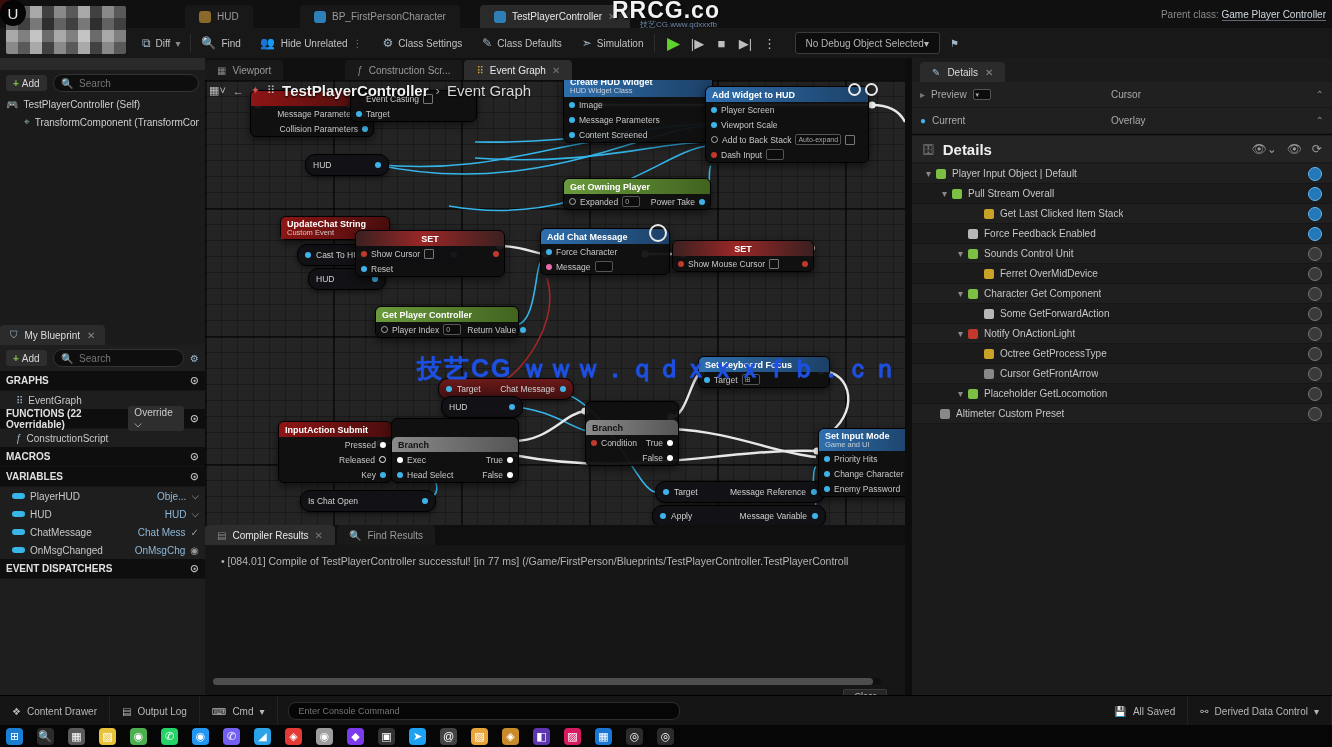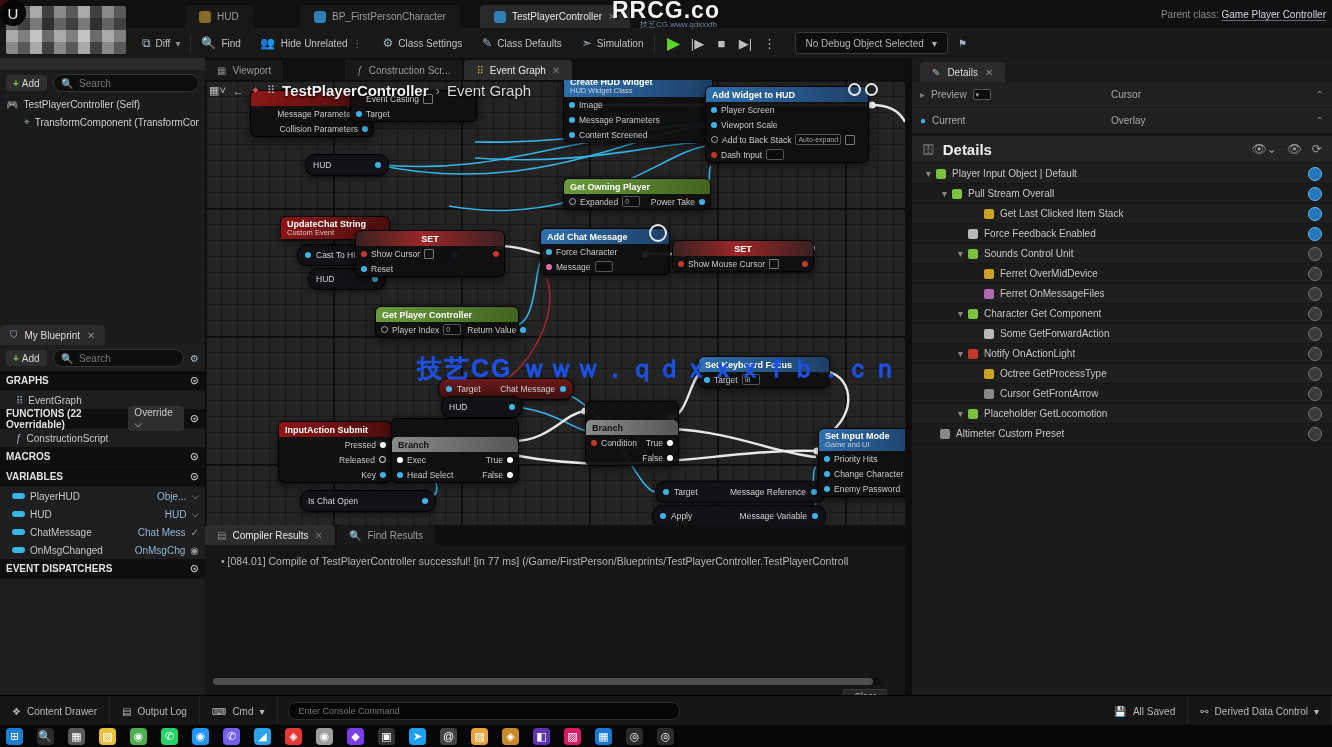--- a/index.html
+++ b/index.html
@@ -17,21 +17,21 @@
   #parentclass b{color:#cfd8e2;font-weight:normal;border-bottom:1px solid #667;}
   
   #toolbar{left:0;top:28px;width:1332px;height:30px;background:#181818;border-bottom:1px solid #000;
            display:flex;align-items:center;}
   .tbtn{display:flex;align-items:center;gap:5px;padding:0 10px;height:30px;color:#c2c2c2;}
   .tbtn .ig{color:#9fb6c8;font-size:12px;}
   .sep{width:1px;height:18px;background:#2e2e2e;}
   .playbtn{width:22px;height:22px;display:flex;align-items:center;justify-content:center;
            color:#bdbdbd;font-size:13px;}
   .playbtn.green{color:#5fd22e;font-size:17px;}
-  #debugdrop{display:flex;align-items:center;gap:8px;background:#0d0d0d;border:1px solid #3a3a3a;
+  #debugdrop{display:flex;align-items:center;gap:0;background:#0d0d0d;border:1px solid #3a3a3a;
              border-radius:3px;height:20px;padding:0 10px;color:#b5b5b5;margin-left:14px;}
   
   #mosaic{left:6px;top:6px;width:120px;height:48px;z-index:60;
     background:
       repeating-linear-gradient(90deg,rgba(150,150,150,.85) 0 12px,rgba(90,90,90,.85) 12px 24px,rgba(190,190,190,.85) 24px 36px,rgba(60,60,60,.85) 36px 48px),
       repeating-linear-gradient(0deg,#777 0 12px,#999 12px 24px,#555 24px 36px);
     background-blend-mode:overlay;border-radius:2px;}
   #uelogo{left:0px;top:0px;width:26px;height:26px;border-radius:50%;background:#050505;z-index:61;
           display:flex;align-items:center;justify-content:center;color:#e8e8e8;font-size:15px;}
   #redsq{left:0;top:0;width:14px;height:14px;background:#3a0d0d;z-index:59;}
@@ -856,26 +856,20 @@
           <span class="det-ico" style="background: rgb(123, 192, 67);"></span>
           <span class="det-label">Sounds Control Unit</span>
           <span class="det-toggle tg-gray"></span>
         </div>
         <div class="det-row" style="padding-left: 62px;">
           <span class="det-exp"></span>
           <span class="det-ico" style="background: rgb(201, 162, 39);"></span>
           <span class="det-label">Ferret OverMidDevice</span>
           <span class="det-toggle tg-gray"></span>
         </div>
-        <div class="det-row" style="padding-left: 62px;">
-          <span class="det-exp"></span>
-          <span class="det-ico" style="background: rgb(176, 106, 176);"></span>
-          <span class="det-label">Ferret OnMessageFiles</span>
-          <span class="det-toggle tg-gray"></span>
-        </div>
         <div class="det-row" style="padding-left: 46px;">
           <span class="det-exp">▾</span>
           <span class="det-ico" style="background: rgb(123, 192, 67);"></span>
           <span class="det-label">Character Get Component</span>
           <span class="det-toggle tg-gray"></span>
         </div>
         <div class="det-row" style="padding-left: 62px;">
           <span class="det-exp"></span>
           <span class="det-ico" style="background: rgb(184, 184, 184);"></span>
           <span class="det-label">Some GetForwardAction</span>

